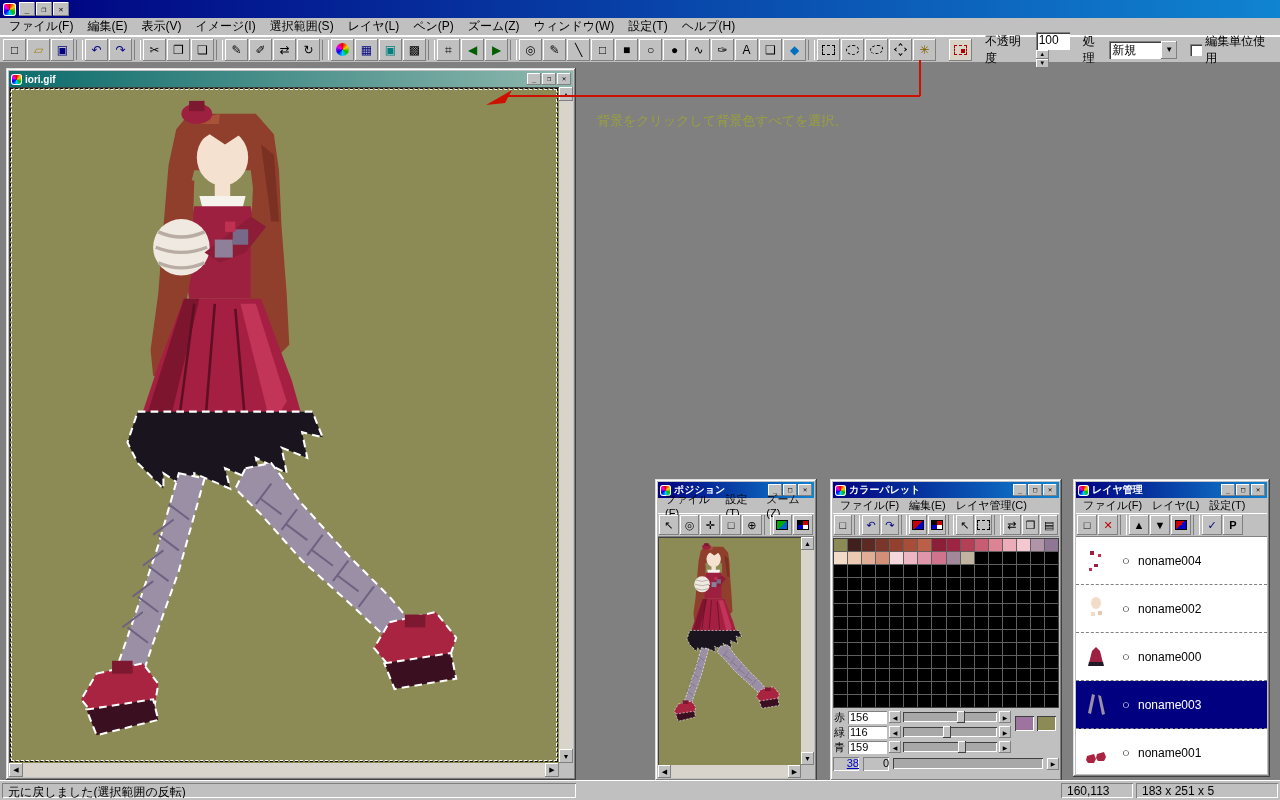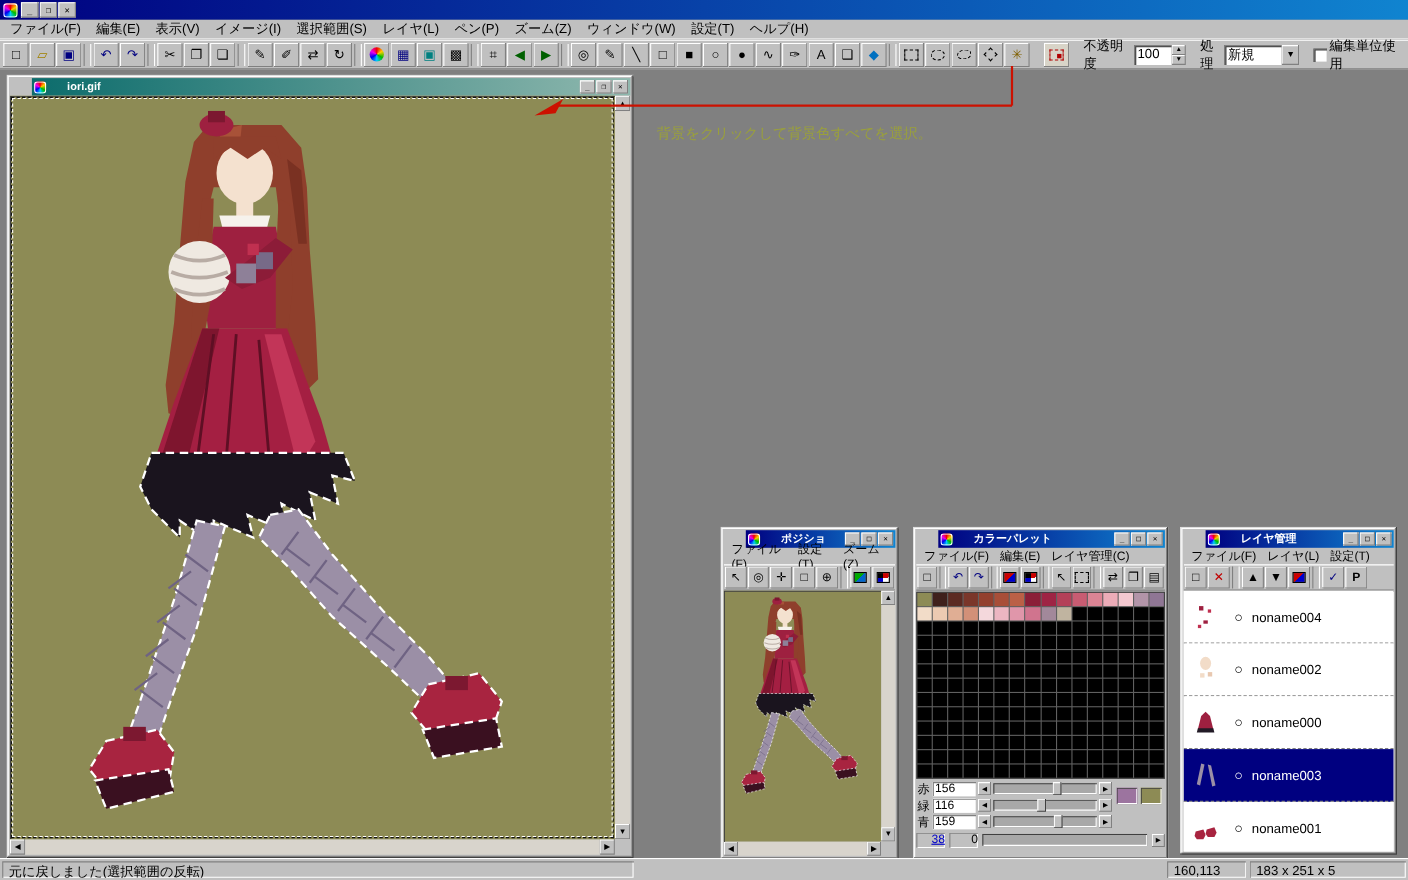--- a/index.html
+++ b/index.html
@@ -20,21 +20,21 @@
   .menubar { position:absolute; left:0; top:18px; right:0; height:18px; background:#c0c0c0;
     display:flex; align-items:center; padding:0 2px; border-bottom:1px solid #fff; }
   .menu-item { padding:1px 7px; font-size:12px; }
   .toolbar { position:absolute; left:0; top:36px; right:0; height:27px; background:#c0c0c0;
     display:flex; align-items:center; padding:0 3px; gap:1px; box-shadow:inset 0 1px 0 #fff, inset 0 -1px 0 #808080; }
   .tbtn { width:23px; height:22px; border:none; display:flex; align-items:center; justify-content:center; cursor:default; }
   .tbtn .glyph { font-size:12px; line-height:1; }
   .tbtn-hl { margin-left:12px; background:#d8d4c8; }
   .tsep { width:7px; height:20px; margin:0 1px; border-left:1px solid #808080; border-right:1px solid #ffffff; }
   .tb-group { display:flex; align-items:center; gap:3px; margin-left:12px; font-size:12px; }
-  .spinbox { display:flex; }
+  .spinbox { display:flex;flex-direction:column; }
   .spin-field { width:34px; height:18px; padding:1px 3px; font-size:12px; text-align:left; }
   .spin-btns { display:flex; flex-direction:column; }
   .spin-btn { width:13px; height:9px; font-size:6px; display:flex; align-items:center; justify-content:center; }
   .combo { display:flex; }
   .combo-field { width:52px; height:18px; padding:1px 3px; font-size:12px; }
   .combo-btn { width:16px; height:18px; font-size:8px; display:flex; align-items:center; justify-content:center; }
   .checkbox { width:12px; height:12px; background:#fff; box-shadow:inset 1px 1px 0 #808080, inset 2px 2px 0 #404040; }
 
   
   .shape-dashed-rect { width:13px; height:10px; border:1px dashed #000; }
@@ -44,22 +44,22 @@
   .shape-dashed-rect-dot { width:13px; height:10px; border:1px dashed #b00000; position:relative; }
   .shape-dashed-rect-dot::after { content:""; position:absolute; right:1px; bottom:1px; width:4px; height:4px; background:#b00000; }
   .shape-rainbow { width:13px; height:13px; border-radius:50%; background:conic-gradient(#e00,#fc0,#0b0,#0cf,#00e,#e0e,#e00); }
   .shape-colorpair { width:12px; height:10px; border:1px solid #000; background:linear-gradient(135deg,#c00 50%,#00c 50%); }
   .shape-colorquad { width:12px; height:10px; border:1px solid #000; background:conic-gradient(#c00 0 25%,#fff 0 50%,#00c 0 75%,#000 0); }
   .shape-duotone-green { width:12px; height:10px; border:1px solid #000; background:linear-gradient(135deg,#0a0 50%,#06c 50%); }
 
   
   .fw { position:absolute; background:#c0c0c0; padding:3px;
     box-shadow: inset -1px -1px 0 #404040, inset 1px 1px 0 #dfdfdf, inset -2px -2px 0 #808080, inset 2px 2px 0 #fff; }
-  .fw-titlebar { height:16px; display:flex; align-items:center; gap:19px; padding:0 2px;
-    background:linear-gradient(to right,#000080,#1084d0);margin-left:20px; }
+  .fw-titlebar { height:16px; display:flex; align-items:center; gap:3px; padding:0 2px;
+    background:linear-gradient(to right,#000080,#1084d0); }
   .fw-titlebar.teal { background:linear-gradient(to right,#0c6c6c,#8fb8ae); }
   .fw-title { color:#fff; font-weight:bold; font-size:10px; flex:1; white-space:nowrap; overflow:hidden; }
   .fw-btn { width:14px; height:12px; font-size:7px; display:flex; align-items:center; justify-content:center;
     font-family:"DejaVu Sans Mono",monospace; }
   .fw-menubar { height:15px; display:flex; align-items:center; padding:0 2px; }
   .fw-menubar .menu-item { padding:0 5px; font-size:11px; }
   .fw-toolbar { height:24px; display:flex; align-items:center; gap:1px; padding:0 1px;
     box-shadow:inset 0 1px 0 #fff, inset 0 -1px 0 #808080; }
   .fw-toolbar .tbtn { width:20px; height:20px; }
   .fw-toolbar .tbtn .glyph { font-size:11px; }

